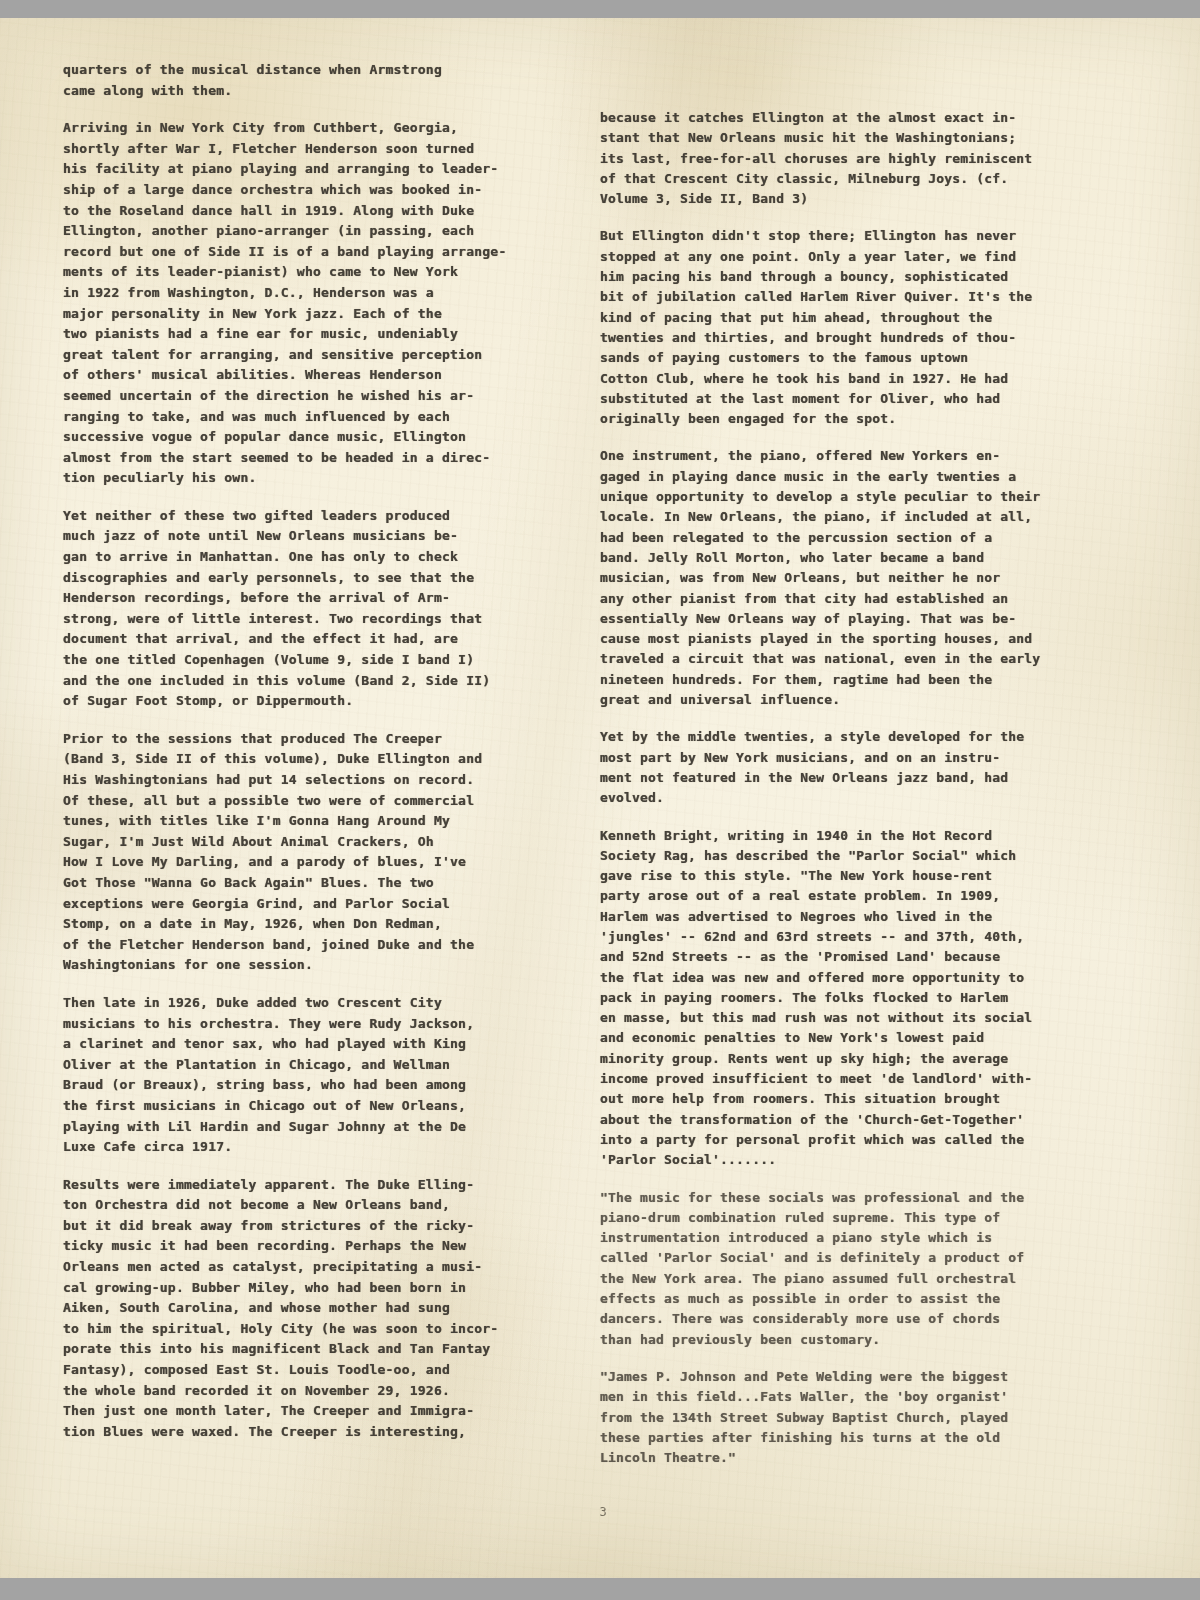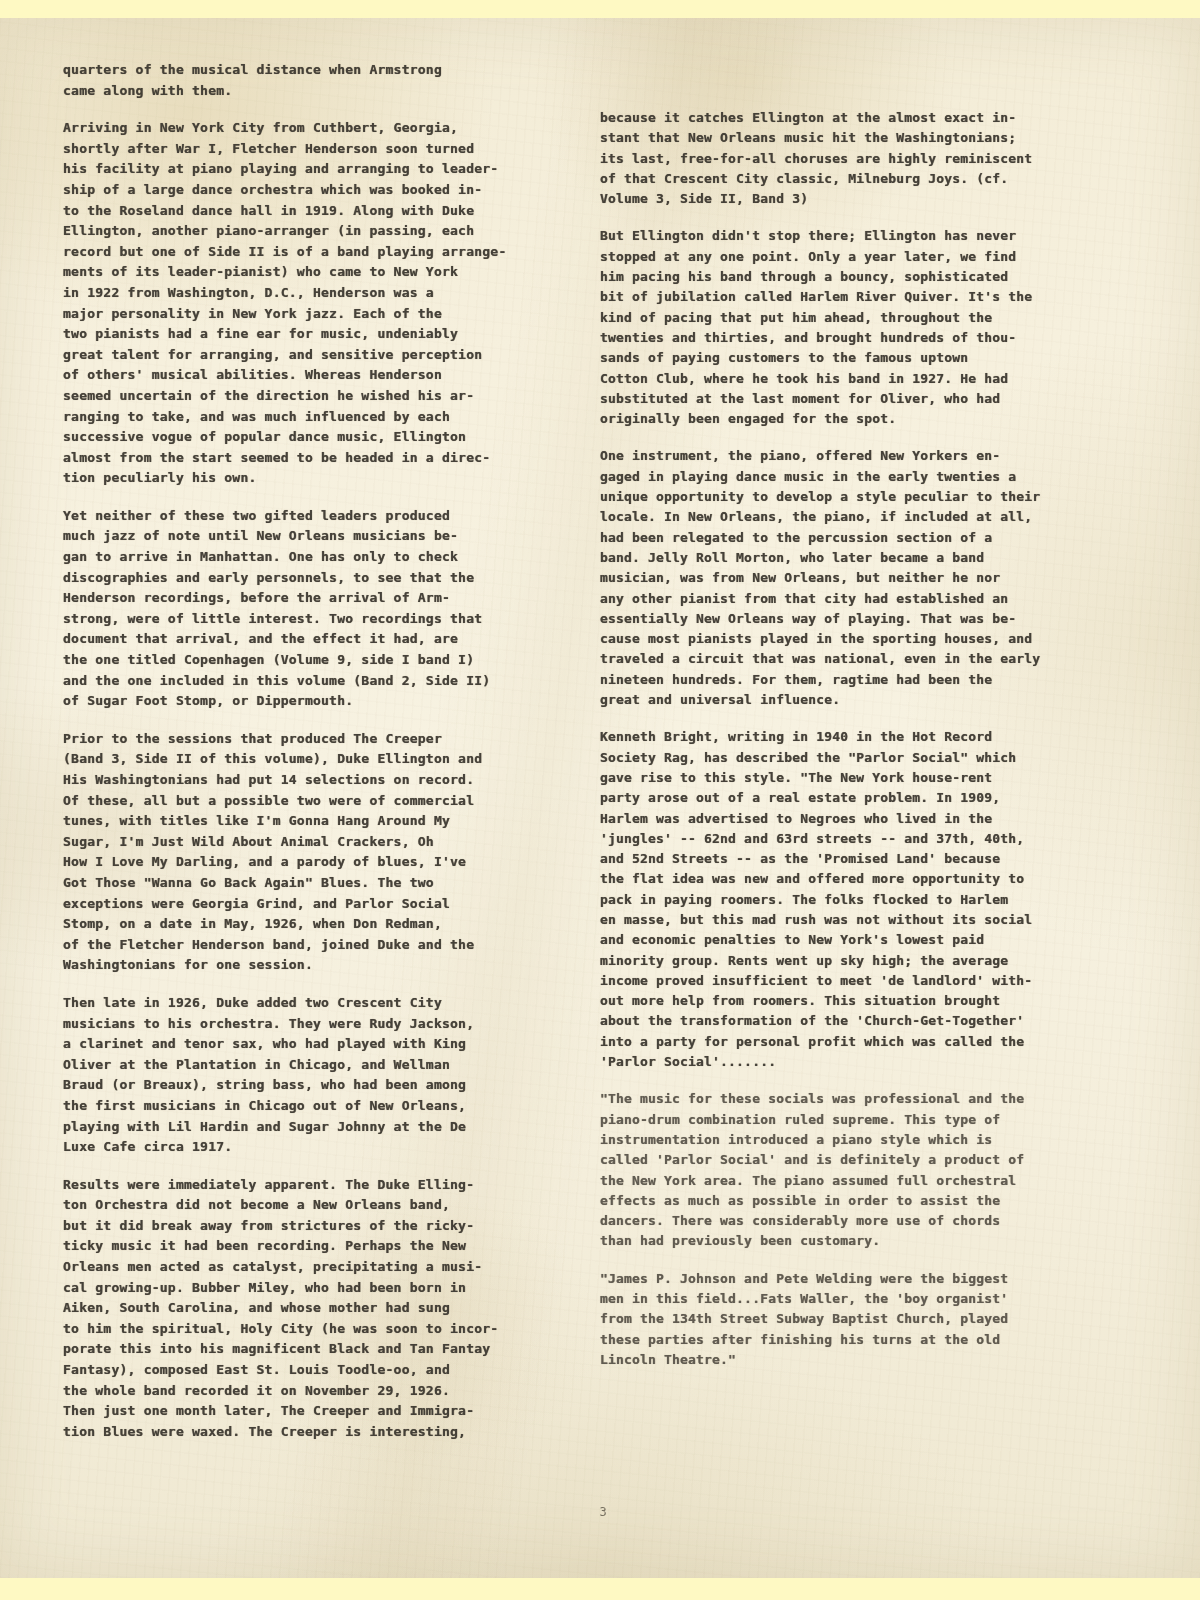--- a/index.html
+++ b/index.html
@@ -13,21 +13,21 @@
     height: 1600px;
     overflow: hidden;
     font-family: "DejaVu Sans Mono", "Liberation Mono", monospace;
   }
 
   
   #scan-frame {
     position: relative;
     width: 1200px;
     height: 1600px;
-    background: #fef9c3;
+    background: #a3a3a3;
   }
 
   
   #paper {
     position: absolute;
     left: 0;
     top: 18px;
     width: 1200px;
     height: 1560px;
     background:
@@ -207,20 +207,24 @@
 locale. In New Orleans, the piano, if included at all,
 had been relegated to the percussion section of a
 band.  Jelly Roll Morton, who later became a band
 musician, was from New Orleans, but neither he nor
 any other pianist from that city had established an
 essentially New Orleans way of playing. That was be-
 cause most pianists played in the sporting houses, and
 traveled a circuit that was national, even in the early
 nineteen hundreds. For them, ragtime had been the
 great and universal influence.</p>
+      <p class="para">Yet by the middle twenties, a style developed for the
+most part by New York musicians, and on an instru-
+ment not featured in the New Orleans jazz band, had
+evolved.</p>
       <p class="para">Kenneth Bright, writing in 1940 in the Hot Record
 Society Rag, has described the "Parlor Social" which
 gave rise to this style. "The New York house-rent
 party arose out of a real estate problem. In 1909,
 Harlem was advertised to Negroes who lived in the
 'jungles' -- 62nd and 63rd streets -- and 37th, 40th,
 and 52nd Streets -- as the 'Promised Land' because
 the flat idea was new and offered more opportunity to
 pack in paying roomers. The folks flocked to Harlem
 en masse, but this mad rush was not without its social

